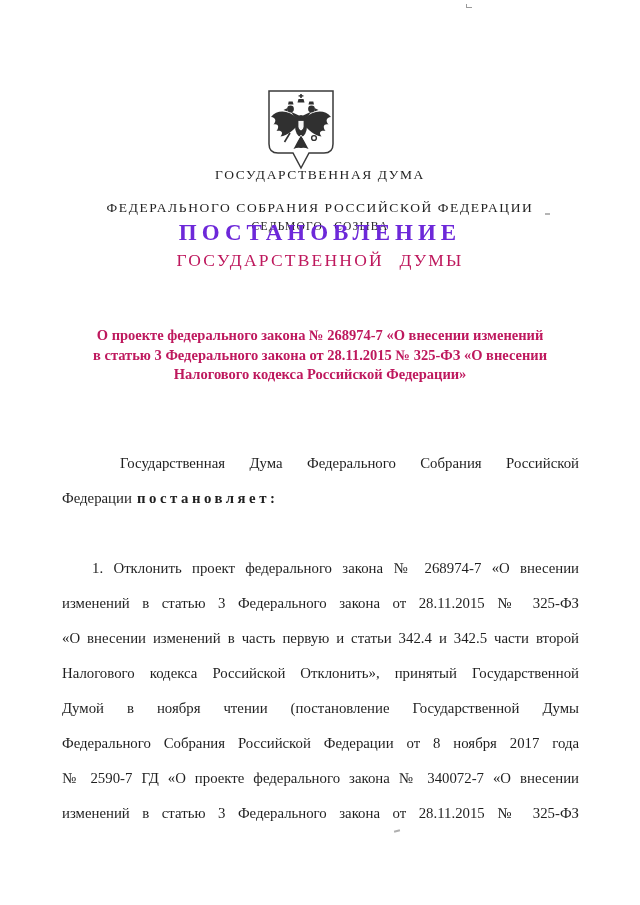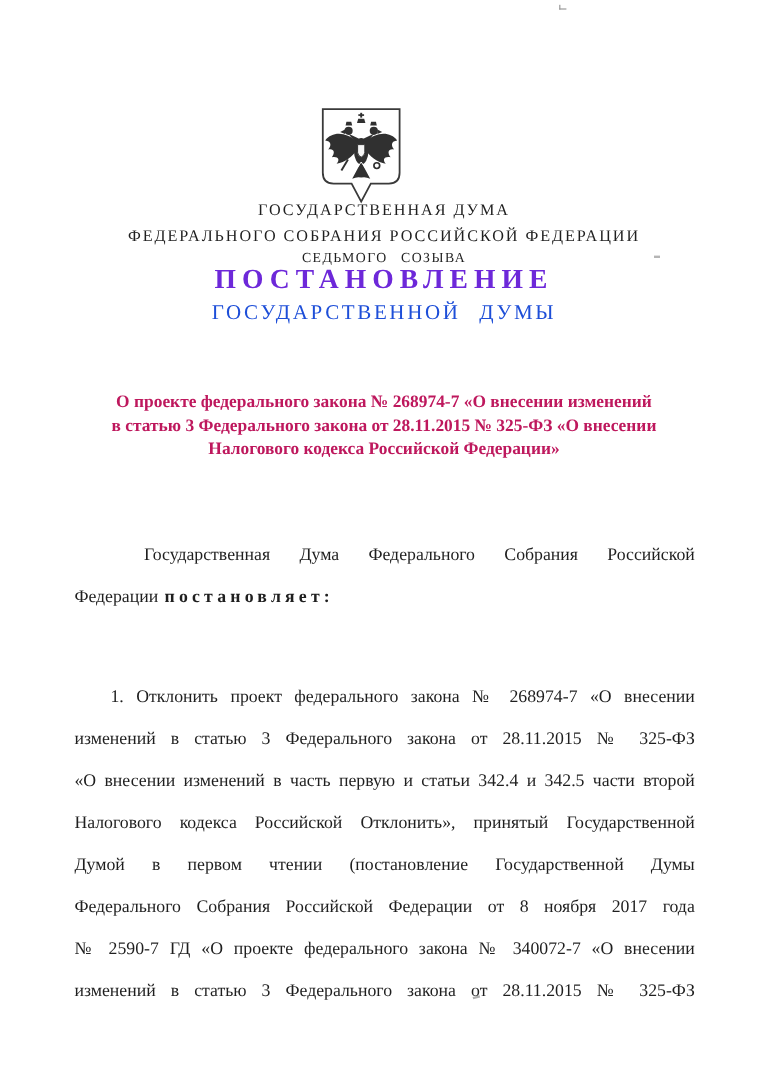--- a/index.html
+++ b/index.html
@@ -11,51 +11,51 @@
     color:#1f1f1f;
     overflow:hidden;
   }
 
   
   .emblem { position:absolute; left:264px; top:88px; }
 
   
   .org-block { position:absolute; top:167px; left:0; width:640px; text-align:center; }
   .org-line1 { font-size:13.5px; letter-spacing:1.6px; line-height:16px; }
-  .org-line2 { font-size:13.5px; letter-spacing:1.6px; line-height:16px; margin-top:6px; }
+  .org-line2 { font-size:13.5px; letter-spacing:1.6px; line-height:16px; margin-top:17px; }
   .org-line3 { font-size:11.5px; letter-spacing:1.2px; word-spacing:7px; line-height:14px; margin-top:3px; }
 
   .doc-type {
     position:absolute; top:219px; left:0; width:640px; text-align:center;
     font-size:23px; font-weight:bold; letter-spacing:5px; line-height:28px;
     color:#6d28d9;
   }
   .doc-issuer {
     position:absolute; top:249px; left:0; width:640px; text-align:center;
     font-size:17.5px; letter-spacing:2.2px; word-spacing:9px; line-height:22px;
-    color:#1d4ed8;
+    color:#be185d;
   }
 
   
   .title-block {
     position:absolute; top:326px; left:66px; width:508px;
     text-align:center; font-weight:bold; font-size:14.5px; line-height:19.5px;
     color:#be185d;
   }
 
   
   .textline { line-height:35px; font-size:14.8px; }
   .justify { text-align:justify; text-align-last:justify; text-justify:inter-word; }
 
   .preamble { position:absolute; top:446px; left:62px; width:517px; }
   .preamble .indent { padding-left:58px; }
   .decree-normal { margin-right:0.35em; }
   .decree-bold { font-weight:bold; letter-spacing:3.5px; }
 
-  .clause { position:absolute; top:564px; left:62px; width:517px; }
+  .clause { position:absolute; top:551px; left:62px; width:517px; }
   .clause div.textline:first-of-type { padding-left:30px; }
 
   
   .artifact { position:absolute; }
   .a-top   { left:466px; top:4px;   width:5px; height:3px; border-left:1px solid #9a9a9a; border-bottom:1px solid #9a9a9a; }
   .a-mid   { left:545px; top:213px; width:5px; height:2px; background:#b5b5b5; }
   .a-bot1  { left:394px; top:830px; width:6px; height:2px; background:#b0b0b0; transform:rotate(-14deg); }
   .a-bot2  { left:585px; top:842px; width:5px; height:2px; background:#bababa; }
 </style>
 </head>
@@ -117,21 +117,21 @@
   <div class="clause">
 
       <div class="textline justify">1. Отклонить проект федерального закона № 268974-7 «О внесении</div>
 
       <div class="textline justify">изменений в статью 3 Федерального закона от 28.11.2015 № 325-ФЗ</div>
 
       <div class="textline justify">«О внесении изменений в часть первую и статьи 342.4 и 342.5 части второй</div>
 
       <div class="textline justify">Налогового кодекса Российской Отклонить», принятый Государственной</div>
 
-      <div class="textline justify">Думой в первом чтении (постановление Государственной Думы</div>
+      <div class="textline justify">Думой в ноября чтении (постановление Государственной Думы</div>
 
       <div class="textline justify">Федерального Собрания Российской Федерации от 8 ноября 2017 года</div>
 
       <div class="textline justify">№ 2590-7 ГД «О проекте федерального закона № 340072-7 «О внесении</div>
 
       <div class="textline justify">изменений в статью 3 Федерального закона от 28.11.2015 № 325-ФЗ</div>
     </div>
 
   <div class="artifact a-top"></div>
   <div class="artifact a-mid"></div>

